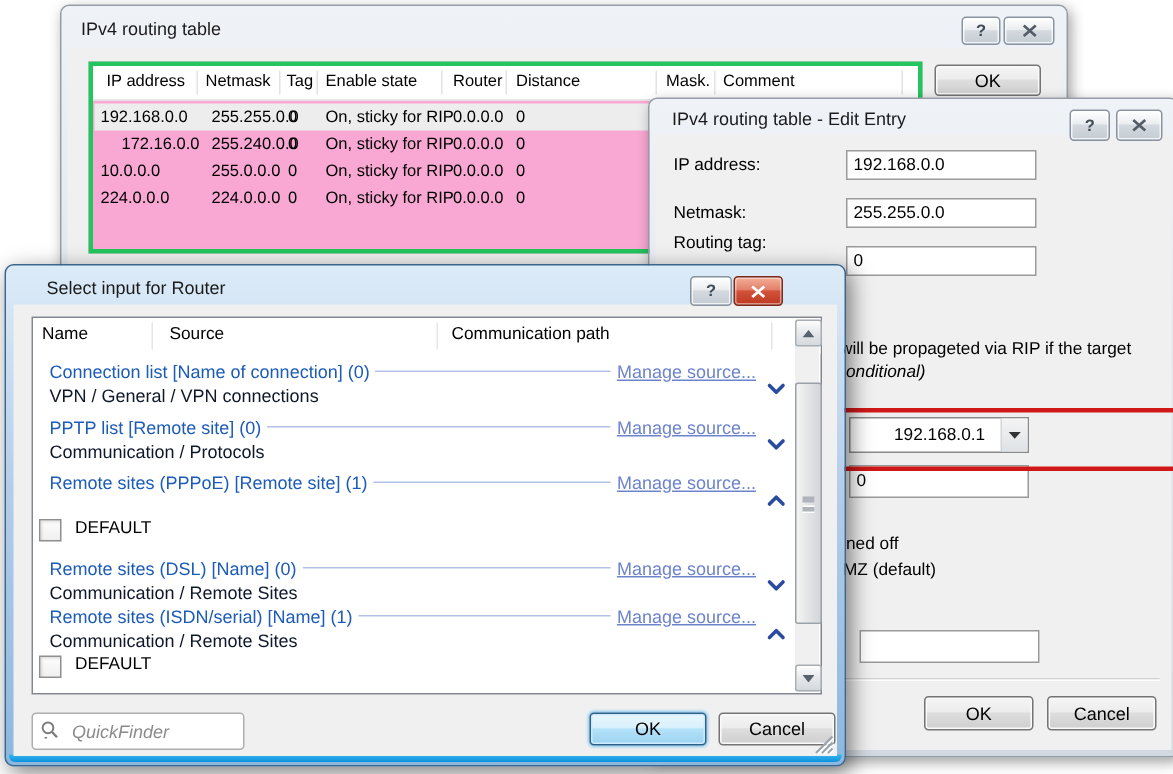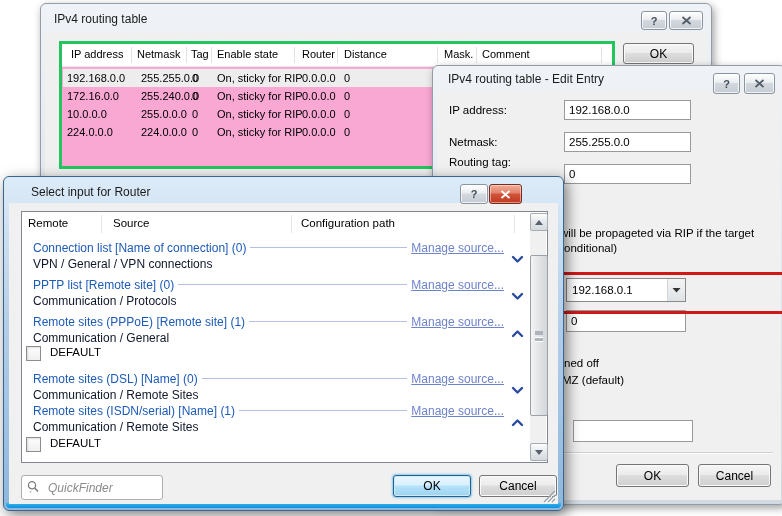--- a/index.html
+++ b/index.html
@@ -128,21 +128,21 @@
         </div>
         <div class="grow sel" style="top:25px;">
           <span class="gc" style="left:4px;">192.168.0.0</span>
           <span class="gc" style="left:78px;">255.255.0.0</span>
           <span class="gc" style="left:129px;">0</span>
           <span class="gc" style="left:154px;">On, sticky for RIP</span>
           <span class="gc" style="left:239px;">0.0.0.0</span>
           <span class="gc" style="left:281px;">0</span>
         </div>
         <div class="grow" style="top:43px;">
-          <span class="gc" style="left:4px;">172.16.0.0</span>
+          <span class="gc" style="left:18px;">172.16.0.0</span>
           <span class="gc" style="left:78px;">255.240.0.0</span>
           <span class="gc" style="left:129px;">0</span>
           <span class="gc" style="left:154px;">On, sticky for RIP</span>
           <span class="gc" style="left:239px;">0.0.0.0</span>
           <span class="gc" style="left:281px;">0</span>
         </div>
         <div class="grow" style="top:61px;">
           <span class="gc" style="left:4px;">10.0.0.0</span>
           <span class="gc" style="left:78px;">255.0.0.0</span>
           <span class="gc" style="left:129px;">0</span>
@@ -177,24 +177,24 @@
     </div>
     <div class="client" style="left:4px;top:24px;right:4px;bottom:4px;">
       <span class="lbl" style="left:12px;top:14px;">IP address:</span>
       <input class="tb" style="left: 127px; top: 10px; width: 127px; height: 20px;" value="192.168.0.0">
       <span class="lbl" style="left:12px;top:46px;">Netmask:</span>
       <input class="tb" style="left: 127px; top: 42px; width: 127px; height: 20px;" value="255.255.0.0">
       <span class="lbl" style="left:12px;top:66px;">Routing tag:</span>
       <input class="tb" style="left: 127px; top: 74px; width: 127px; height: 20px;" value="0">
 
       <span class="frag" style="left:123px;top:137px;">will be propageted via RIP if the target</span>
-      <span class="frag" style="left:127px;top:152px;">onditional)</span>
+      <span class="frag" style="left:127px;top:152px;font-style:italic;">onditional)</span>
 
       <div class="annot" style="left:120px;top:182px;width:222px;height:36px;border-color:#d01818;"></div>
-      <div class="combo" style="left:129px;top:188px;width:120px;height:24px;">
+      <div class="combo" style="left:129px;top:188px;width:120px;height:24px;padding-left:24px;">
         <span class="val">192.168.0.1</span>
         <span class="drop">
           <svg width="9" height="6" viewBox="0 0 9 6">
               <path d="M0.5 1 L4.5 5.5 L8.5 1 Z" fill="#333"></path>
             </svg>
         </span>
       </div>
 
       <input class="tb" style="left: 129px; top: 220px; width: 120px; height: 22px;" value="0">
 
@@ -218,23 +218,23 @@
       <span class="capbtn red" style="left:485px;top:7px;width:31px;height:18px;">
         <svg width="11" height="9" viewBox="0 0 11 9">
             <path d="M1.5 1 L9.5 8 M9.5 1 L1.5 8" stroke="#ffffff" stroke-width="1.9" fill="none"></path>
           </svg>
       </span>
     </div>
     <div class="client" style="left:5px;top:26px;right:5px;bottom:6px;">
 
       <div class="slist" style="left:12px;top:8px;width:525px;height:250px;">
         <div class="lhead">
-          <span class="lh" style="left:6px;">Remote</span>
+          <span class="lh" style="left:6px;">Name</span>
           <span class="lh" style="left:91px;">Source</span>
-          <span class="lh" style="left:279px;">Configuration path</span>
+          <span class="lh" style="left:279px;">Communication path</span>
           <span class="lsep" style="left:79px;"></span>
           <span class="lsep" style="left:269px;"></span>
           <span class="lsep" style="left:492px;"></span>
         </div>
 
         <div class="ent" style="top:28px;">
           <span class="t">Connection list [Name of connection] (0)</span>
           <span class="lead"></span>
           <span class="lnk">Manage source...</span>
         </div>
@@ -255,21 +255,20 @@
           <svg width="13" height="9" viewBox="0 0 13 9">
               <path d="M2 2 L6.5 6.5 L11 2" fill="none" stroke="#2b4c9e" stroke-width="2.4" stroke-linecap="round" stroke-linejoin="round"></path>
             </svg>
         </span>
 
         <div class="ent" style="top:102px;">
           <span class="t">Remote sites (PPPoE) [Remote site] (1)</span>
           <span class="lead"></span>
           <span class="lnk">Manage source...</span>
         </div>
-        <span class="sub" style="top:119px;">Communication / General</span>
         <span class="chev" style="top:115px;">
           <svg width="13" height="9" viewBox="0 0 13 9">
               <path d="M2 7 L6.5 2.5 L11 7" fill="none" stroke="#2b4c9e" stroke-width="2.4" stroke-linecap="round" stroke-linejoin="round"></path>
             </svg>
         </span>
         <div class="defrow" style="top:134px;">
           <span class="cb"></span>
           <span class="deflbl">DEFAULT</span>
         </div>
 

